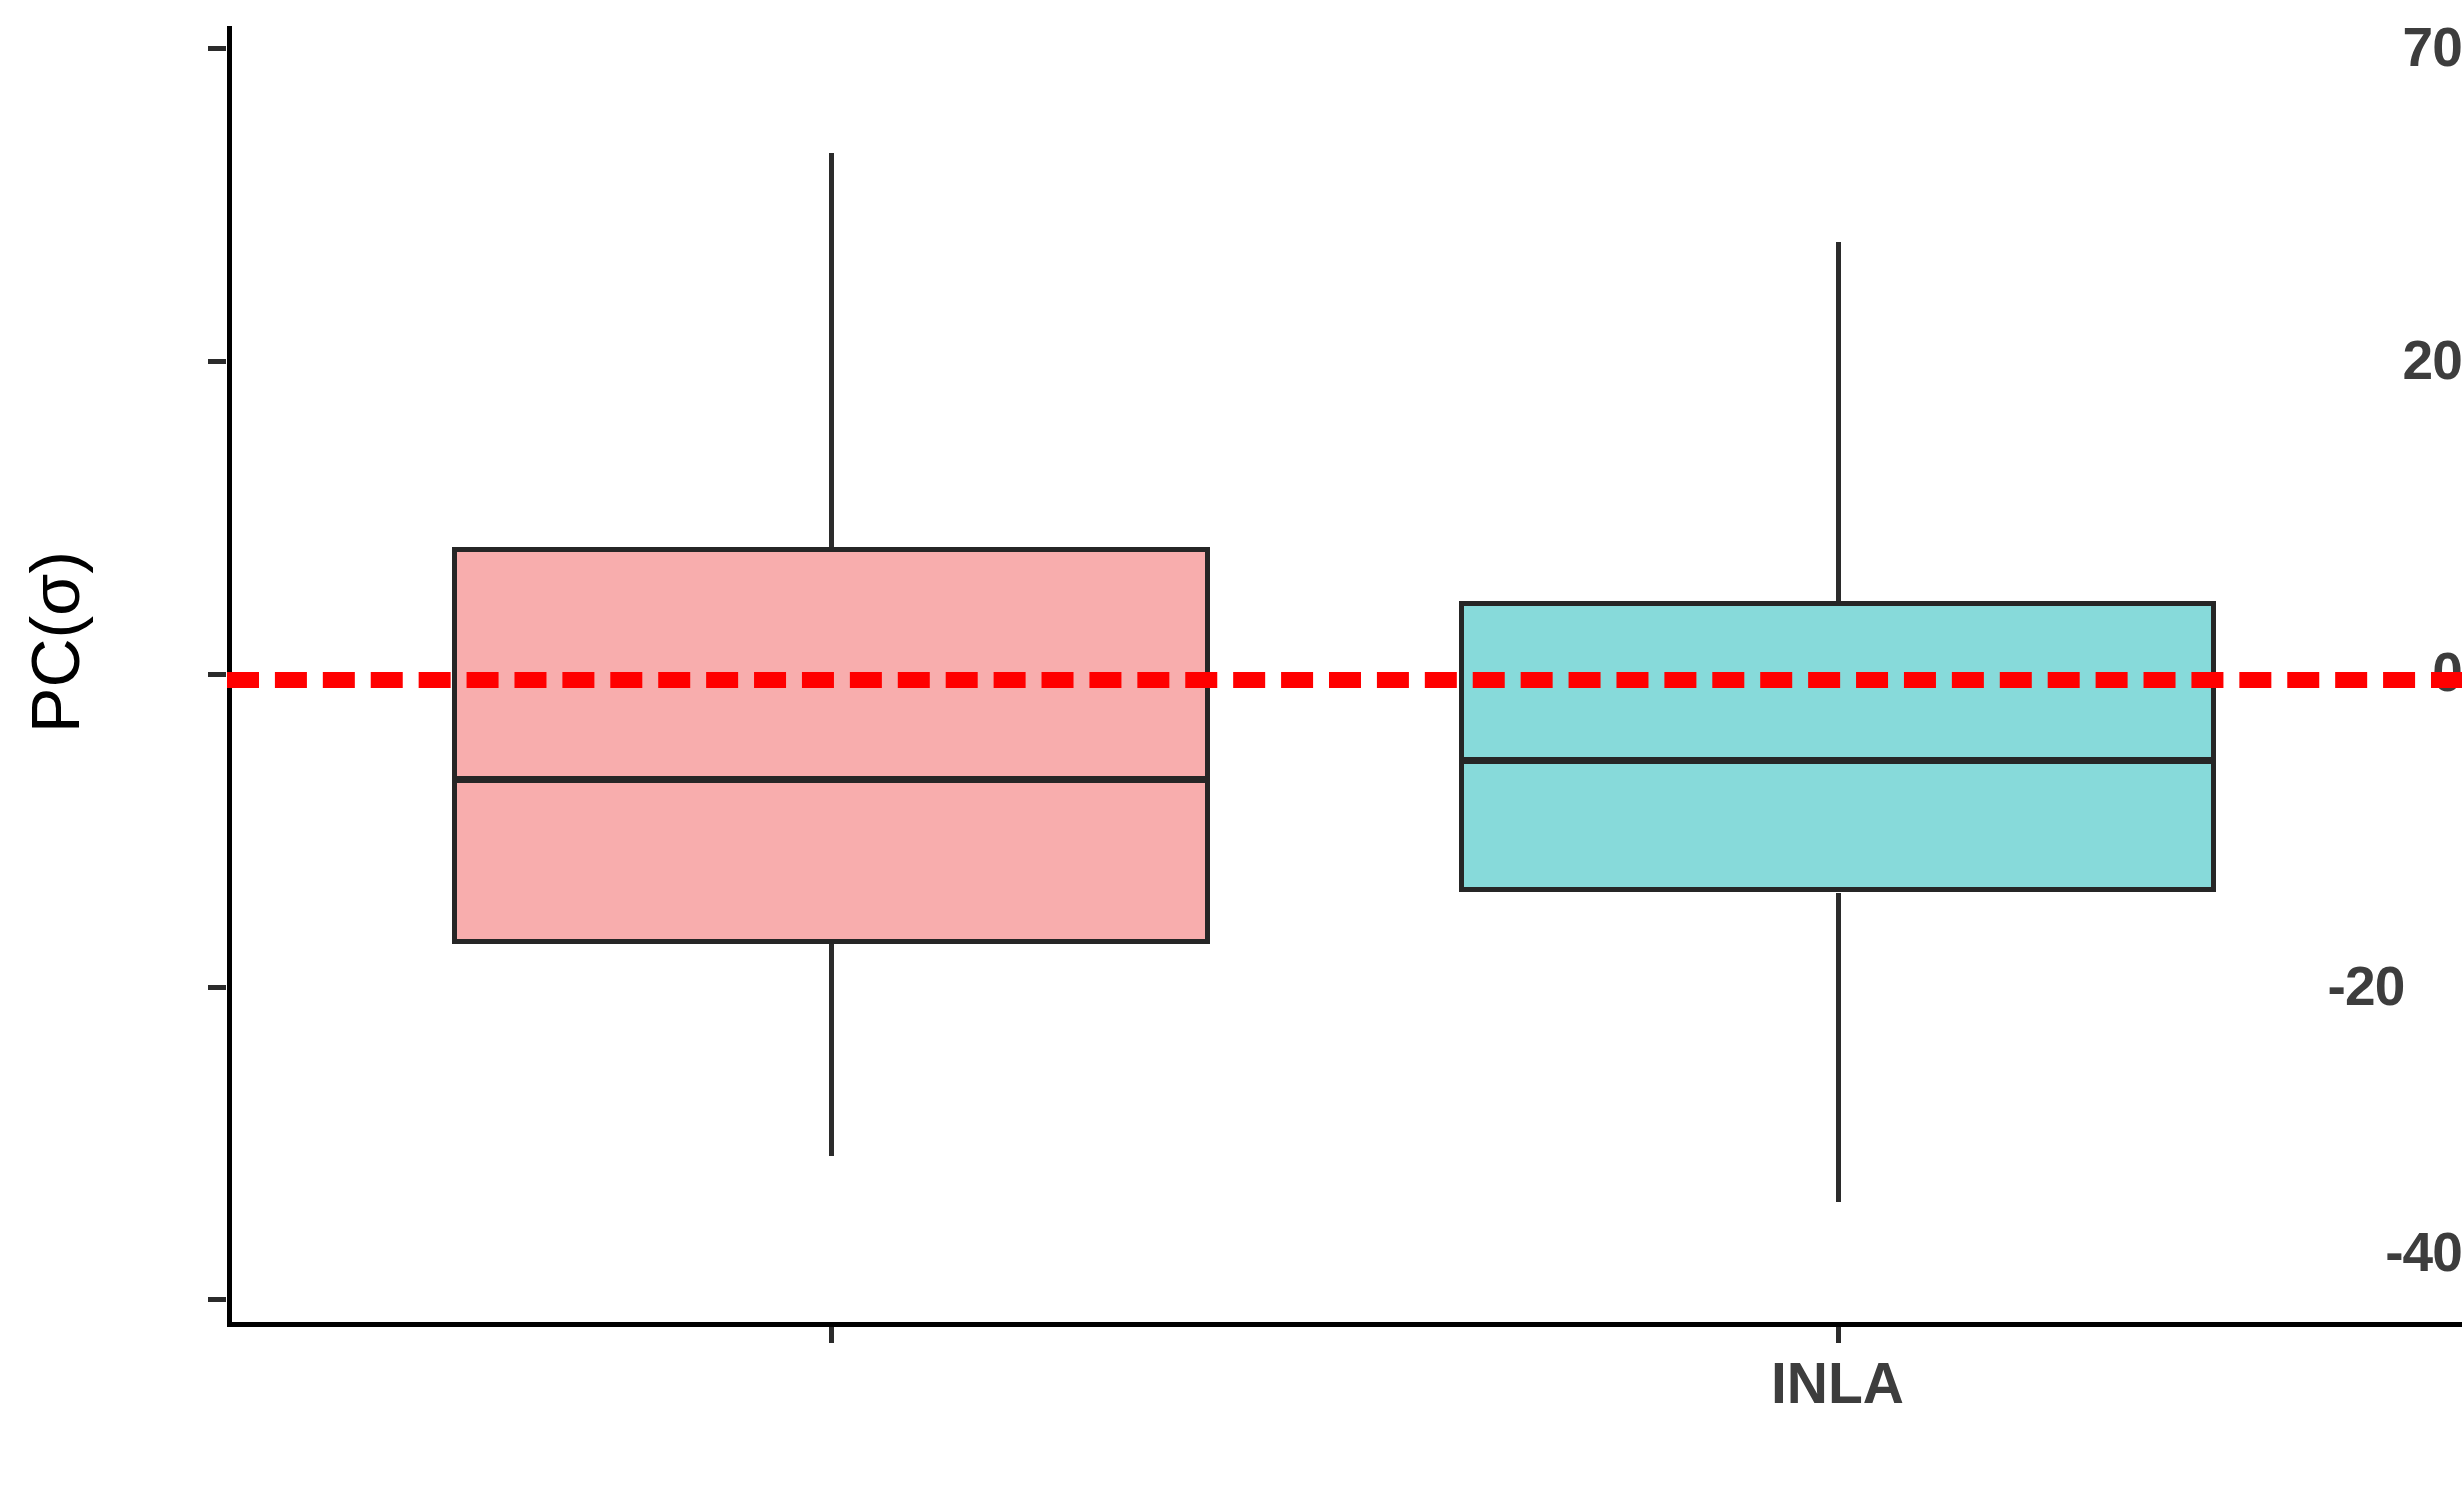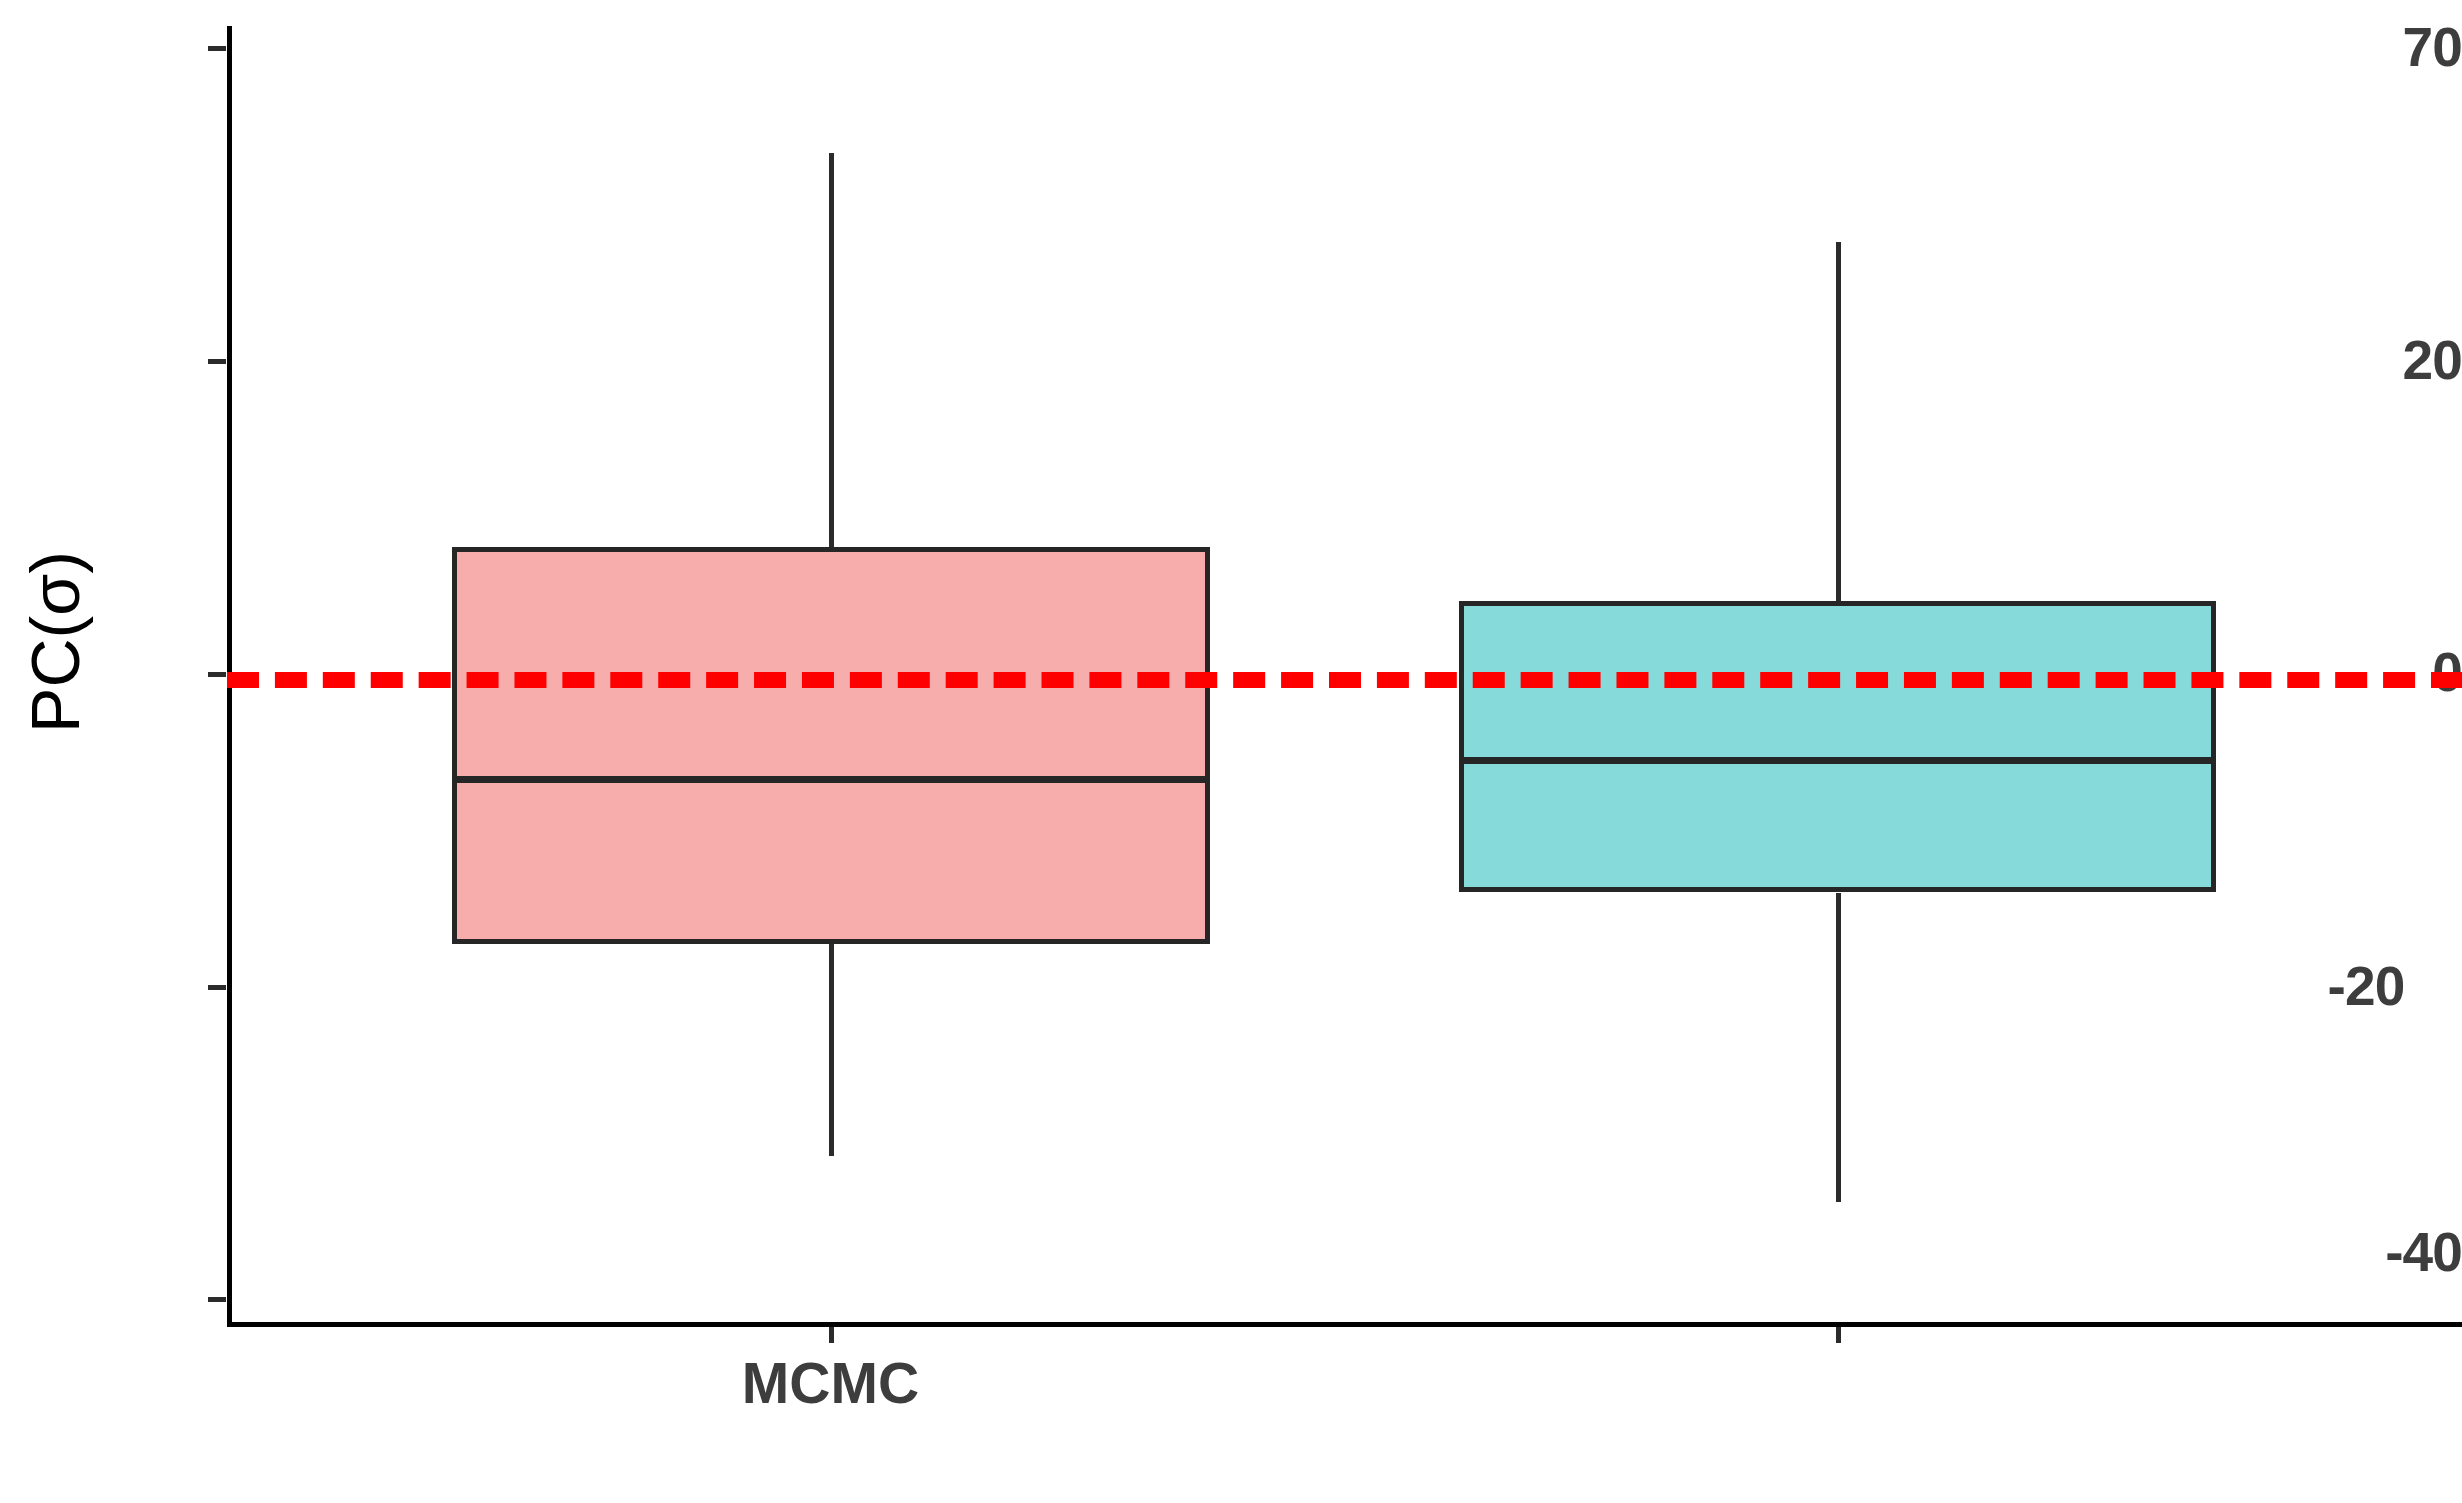--- a/index.html
+++ b/index.html
@@ -92,18 +92,18 @@
   <div class="whisker" style="left:1836px;top:242px;height:359px;"></div>
   <div class="whisker" style="left:1836px;top:893px;height:309px;"></div>
   <div class="box" style="left:1459px;top:601px;width:757px;height:291px;background:#87dada;"></div>
   <div class="median" style="left:1459px;top:757px;width:757px;"></div>
 
   <div class="ref-line" style="top:672px;"></div>
 
   <div class="x-axis-line"></div>
 
   <div class="x-tick" style="left:829px;"></div>
-  <div class="x-tick-label" style="left:648px;">MCMC</div>
 
   <div class="x-tick" style="left:1836px;"></div>
+  <div class="x-tick-label" style="left:1655px;">INLA</div>
 
 </div>
 
 
 </body></html>

